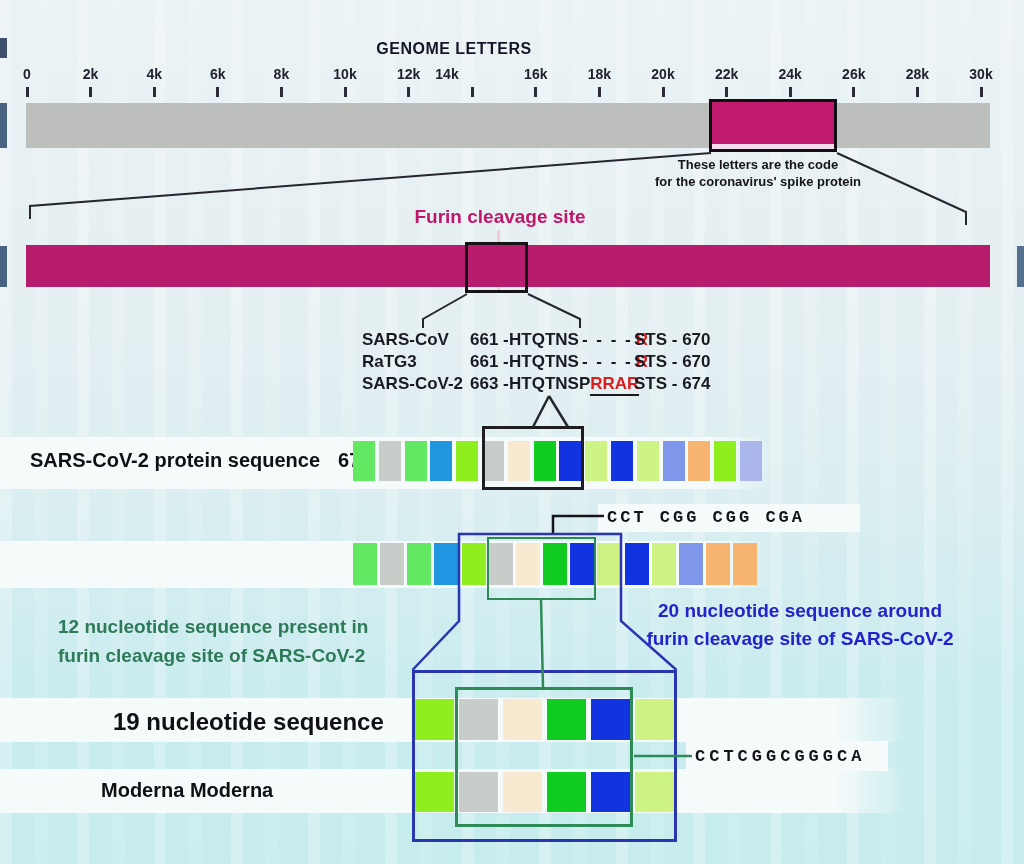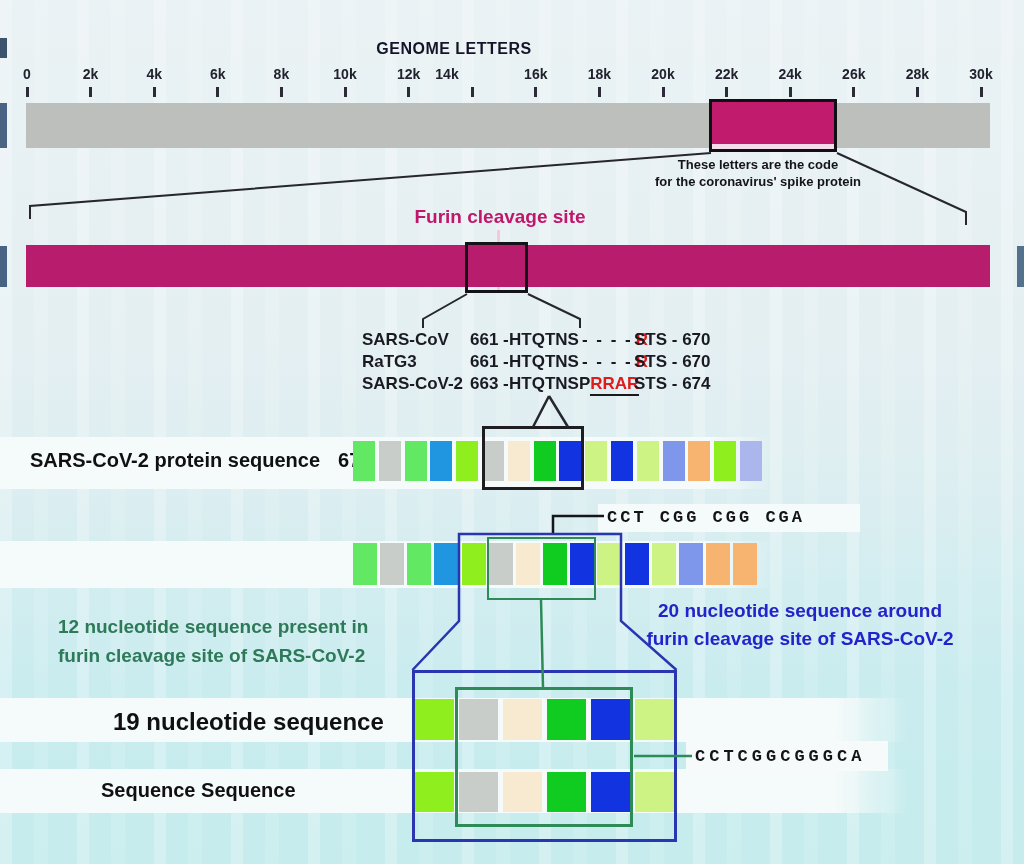--- a/index.html
+++ b/index.html
@@ -192,21 +192,21 @@
     <div>furin cleavage site of SARS-CoV-2</div>
   </div>
   <div id="note-blue" class="abs" style="color: rgb(35, 35, 203);">
     <div>20 nucleotide sequence around</div>
     <div>furin cleavage site of SARS-CoV-2</div>
   </div>
 
   <div id="zoom-blue-box" class="abs"></div>
   <div id="zoom-green-box" class="abs"></div>
   <div id="row1-label" class="abs">19 nucleotide sequence</div>
-  <div id="row2-label" class="abs">Sequence Sequence</div>
+  <div id="row2-label" class="abs">Moderna Moderna</div>
   <div id="zoom-row1" class="blockrow" style="top:699px;height:41px;">
       <div class="blk" style="left: 415px; width: 39px; height: 41px; background: rgb(143, 238, 29);"></div>
       <div class="blk" style="left: 459px; width: 39px; height: 41px; background: rgb(201, 205, 201);"></div>
       <div class="blk" style="left: 503px; width: 39px; height: 41px; background: rgb(248, 233, 209);"></div>
       <div class="blk" style="left: 547px; width: 39px; height: 41px; background: rgb(16, 204, 32);"></div>
       <div class="blk" style="left: 591px; width: 39px; height: 41px; background: rgb(17, 51, 224);"></div>
       <div class="blk" style="left: 635px; width: 39px; height: 41px; background: rgb(205, 243, 132);"></div>
     </div>
   <div id="zoom-row2" class="blockrow" style="top:772px;height:40px;">
       <div class="blk" style="left: 415px; width: 39px; height: 40px; background: rgb(143, 238, 29);"></div>

